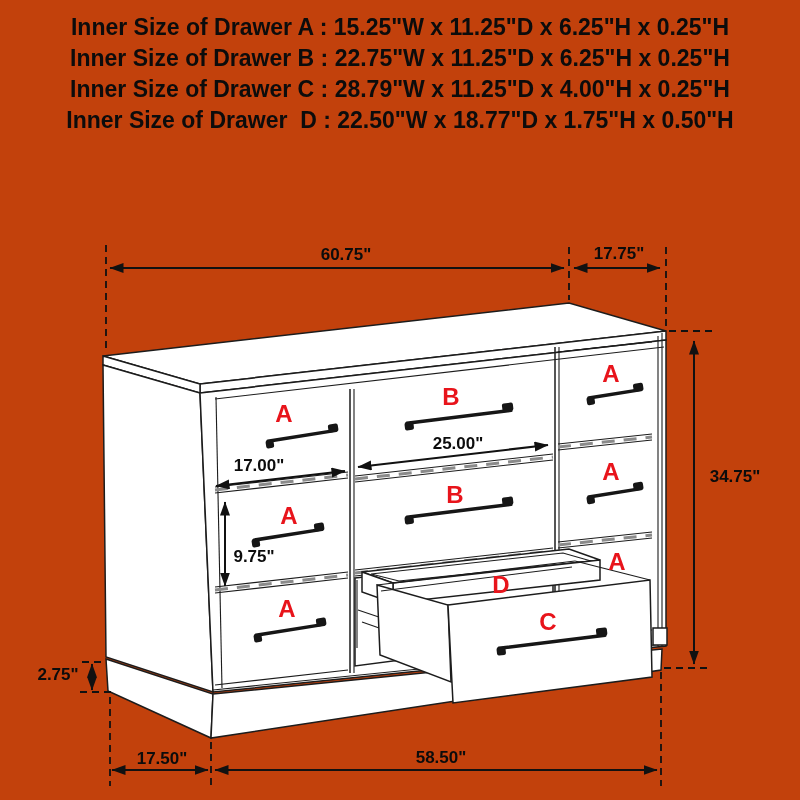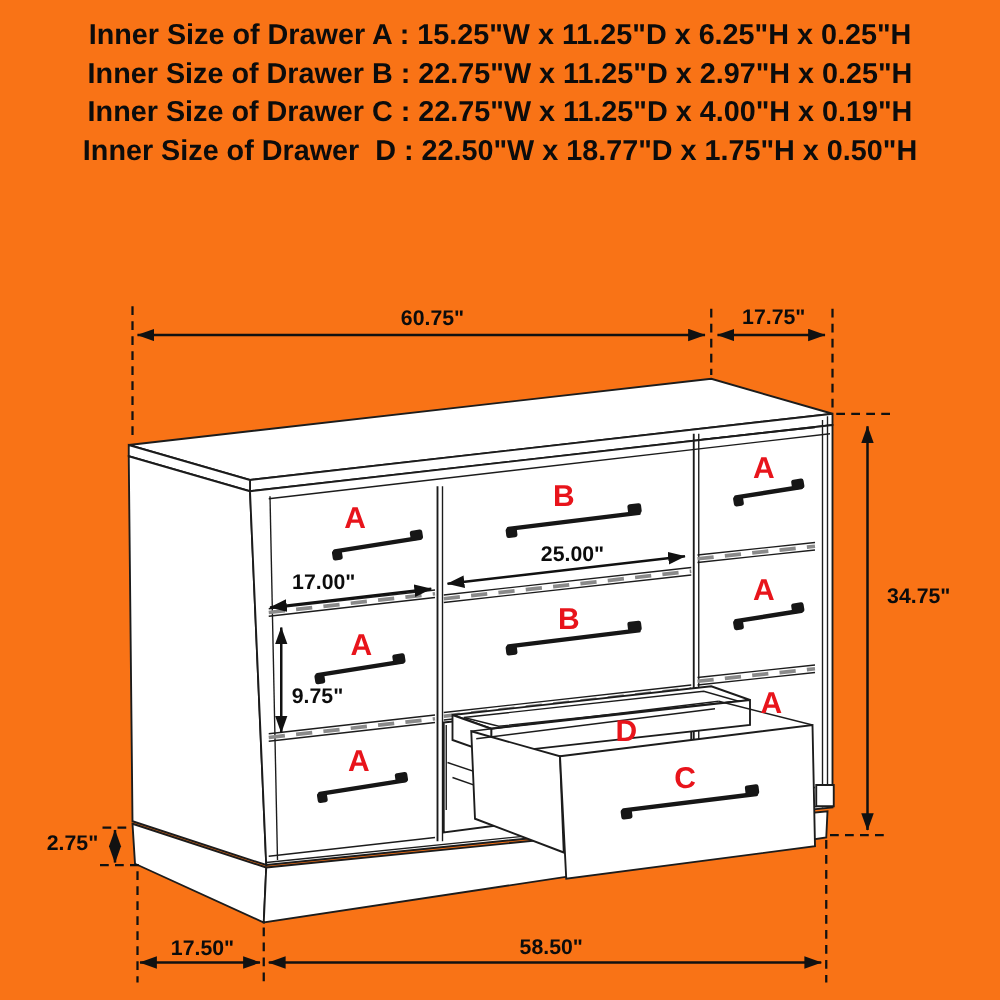--- a/index.html
+++ b/index.html
@@ -1,38 +1,38 @@
 <!DOCTYPE html>
 <html><head>
 <meta charset="utf-8">
 <style>
   html,body{margin:0;padding:0;background:#ffffff;}
-  .page{position:relative;width:800px;height:800px;background:#f97316;overflow:hidden;
+  .page{position:relative;width:800px;height:800px;background:#c2410c;overflow:hidden;
         font-family:"Liberation Sans", sans-serif;}
   .specs{position:absolute;top:12px;left:0;width:800px;text-align:center;}
   .specs div{font-size:23px;font-weight:bold;color:#0c0c0c;line-height:31px;white-space:pre;}
   svg{position:absolute;left:0;top:0;}
   .dimtxt{font-size:17px;font-weight:bold;fill:#0c0c0c;}
   .redtxt{font-size:24px;font-weight:bold;fill:#e8141b;}
   .ln{stroke:#1c1c1c;stroke-width:1.5;fill:none;}
   .thin{stroke:#1c1c1c;stroke-width:1.1;fill:none;}
   .face{stroke:#1c1c1c;stroke-width:1.5;fill:#ffffff;}
   .dash{stroke:#111;stroke-width:1.8;fill:none;stroke-dasharray:7 5;}
   .dim{stroke:#111;stroke-width:2;fill:none;}
   .hatch{stroke:#8a8a8a;stroke-width:3;fill:none;stroke-dasharray:13 9;}
 </style>
 </head>
 <body>
 
 <div class="page">
 
   <div class="specs">
     <div>Inner Size of Drawer A : 15.25"W x 11.25"D x 6.25"H x 0.25"H</div>
-    <div>Inner Size of Drawer B : 22.75"W x 11.25"D x 2.97"H x 0.25"H</div>
-    <div>Inner Size of Drawer C : 22.75"W x 11.25"D x 4.00"H x 0.19"H</div>
+    <div>Inner Size of Drawer B : 22.75"W x 11.25"D x 6.25"H x 0.25"H</div>
+    <div>Inner Size of Drawer C : 28.79"W x 11.25"D x 4.00"H x 0.25"H</div>
     <div>Inner Size of Drawer  D : 22.50"W x 18.77"D x 1.75"H x 0.50"H</div>
   </div>
 
   <svg width="800" height="800" viewBox="0 0 800 800">
     <defs>
       <marker id="ah" markerUnits="userSpaceOnUse" markerWidth="15" markerHeight="11" refX="13.5" refY="5" orient="auto-start-reverse">
         <path d="M0,0 L14,5 L0,10 Z" fill="#111"></path>
       </marker>
     </defs>
 

